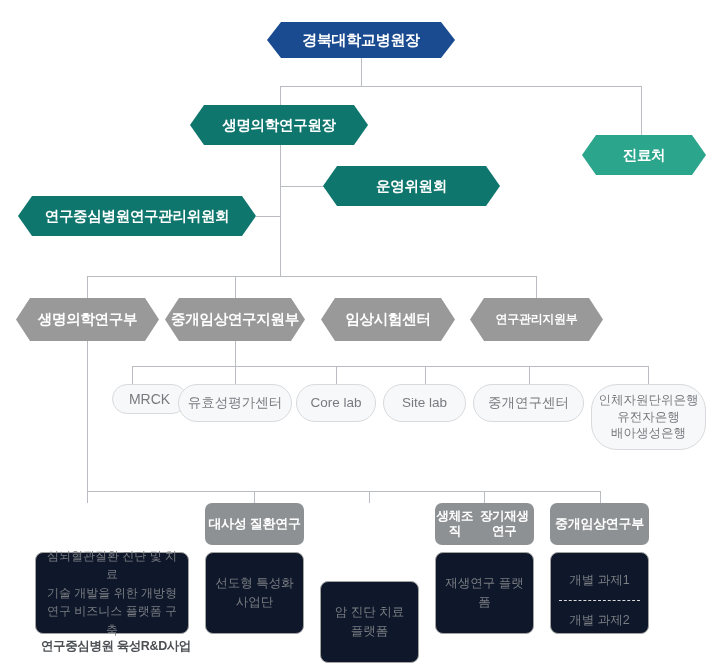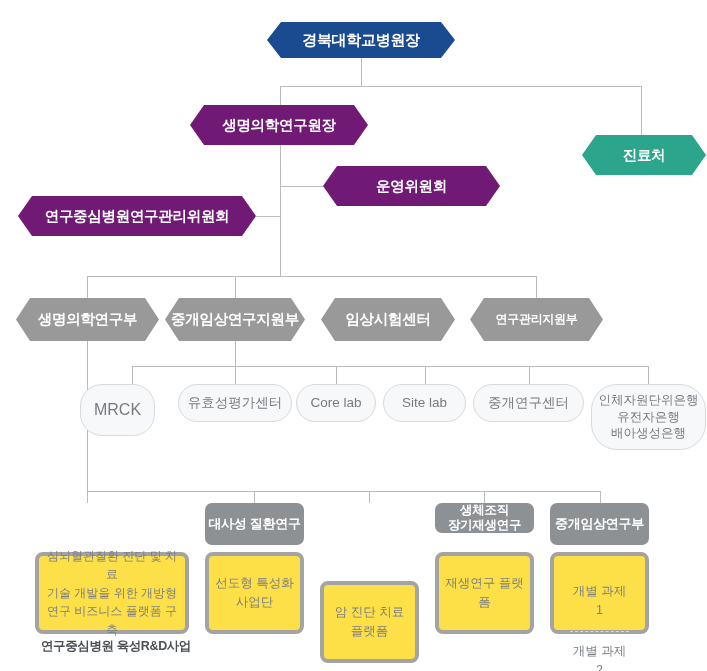--- a/index.html
+++ b/index.html
@@ -35,21 +35,21 @@
     justify-content: center;
     color: #ffffff;
     font-weight: bold;
     letter-spacing: -0.3px;
     text-align: center;
     line-height: 1.15;
     -webkit-clip-path: polygon(0% 50%, 14px 0%, calc(100% - 14px) 0%, 100% 50%, calc(100% - 14px) 100%, 14px 100%);
     clip-path: polygon(0% 50%, 14px 0%, calc(100% - 14px) 0%, 100% 50%, calc(100% - 14px) 100%, 14px 100%);
   }
   .hexnode.navy  { background: #1a4a8f; }
-  .hexnode.blue  { background: #701a75; }
+  .hexnode.blue  { background: #0f766e; }
   .hexnode.green { background: #2ba58c; }
   .hexnode.gray  { background: #999999; }
 
   
   .pill {
     position: absolute;
     display: flex;
     align-items: center;
     justify-content: center;
     text-align: center;
@@ -81,29 +81,29 @@
     letter-spacing: -0.3px;
   }
   
   .bodybox {
     position: absolute;
     display: flex;
     flex-direction: column;
     align-items: center;
     justify-content: center;
     text-align: center;
-    background: #fde047;
-    border: 4px solid #a3a3a3;
+    background: #0f172a;
+    border: 1px solid #a3a3a3;
     border-radius: 8px;
     color: #7a7e83;
     line-height: 1.55;
     box-sizing: border-box;
     padding: 4px 6px;
   }
-  .bodybox.split { justify-content: space-between; padding: 16px; }
+  .bodybox.split { justify-content: space-between; padding: 8px; }
   .bodybox .part {
     width: 100%;
     padding: 10px 0;
     box-sizing: border-box;
   }
   .bodybox .part + .part { border-top: 1px dashed #d9dbdd; }
 
   .caption {
     position: absolute;
     color: #4c5055;
@@ -165,41 +165,41 @@
   <div class="hexnode blue" style="left:10px; top:196px; width:238px; height:40px; font-size:14.5px;">연구중심병원연구관리위원회</div>
 
   <div class="hexnode gray" style="left:8px; top:298px; width:143px; height:43px; font-size:14.5px;">생명의학연구부</div>
 
   <div class="hexnode gray" style="left:157px; top:298px; width:140px; height:43px; font-size:14.5px;">중개임상연구지원부</div>
 
   <div class="hexnode gray" style="left:313px; top:298px; width:134px; height:43px; font-size:14.5px;">임상시험센터</div>
 
   <div class="hexnode gray" style="left:462px; top:298px; width:133px; height:43px; font-size:12px;">연구관리지원부</div>
 
-  <div class="pill" style="left:72px; top:384px; width:75px; height:52px; font-size:16px;">MRCK</div>
+  <div class="pill" style="left:104px; top:384px; width:75px; height:30px; font-size:14px;">MRCK</div>
 
   <div class="pill" style="left:170px; top:384px; width:114px; height:38px; font-size:13.5px;">유효성평가센터</div>
 
   <div class="pill" style="left:288px; top:384px; width:80px; height:38px; font-size:13.5px;">Core lab</div>
 
   <div class="pill" style="left:375px; top:384px; width:83px; height:38px; font-size:13.5px;">Site lab</div>
 
   <div class="pill" style="left:465px; top:384px; width:111px; height:38px; font-size:13.5px;">중개연구센터</div>
 
   <div class="pill multi" style="left:583px; top:384px; width:115px; height:66px; flex-direction:column;">
     <span>인체자원단위은행</span>
     <span>유전자은행</span>
     <span>배아생성은행</span>
   </div>
 
 
   <div class="progbox" style="left:197px; top:503px; width:99px; height:42px; font-size:13px;">대사성 질환연구</div>
 
 
-  <div class="progbox" style="left:427px; top:503px; width:99px; height:30px; font-size:12.5px; flex-direction:column;">
+  <div class="progbox" style="left:427px; top:503px; width:99px; height:42px; font-size:12.5px; ">
     <span>생체조직</span>
     <span>장기재생연구</span>
   </div>
 
   <div class="progbox" style="left:542px; top:503px; width:99px; height:42px; font-size:13px;">중개임상연구부</div>
 
   <div class="bodybox" style="left:27px; top:552px; width:154px; height:82px; font-size:12px;">
     <span>심뇌혈관질환 진단 및 치료</span>
     <span>기술 개발을 위한 개방형</span>
     <span>연구 비즈니스 플랫폼 구축</span>

